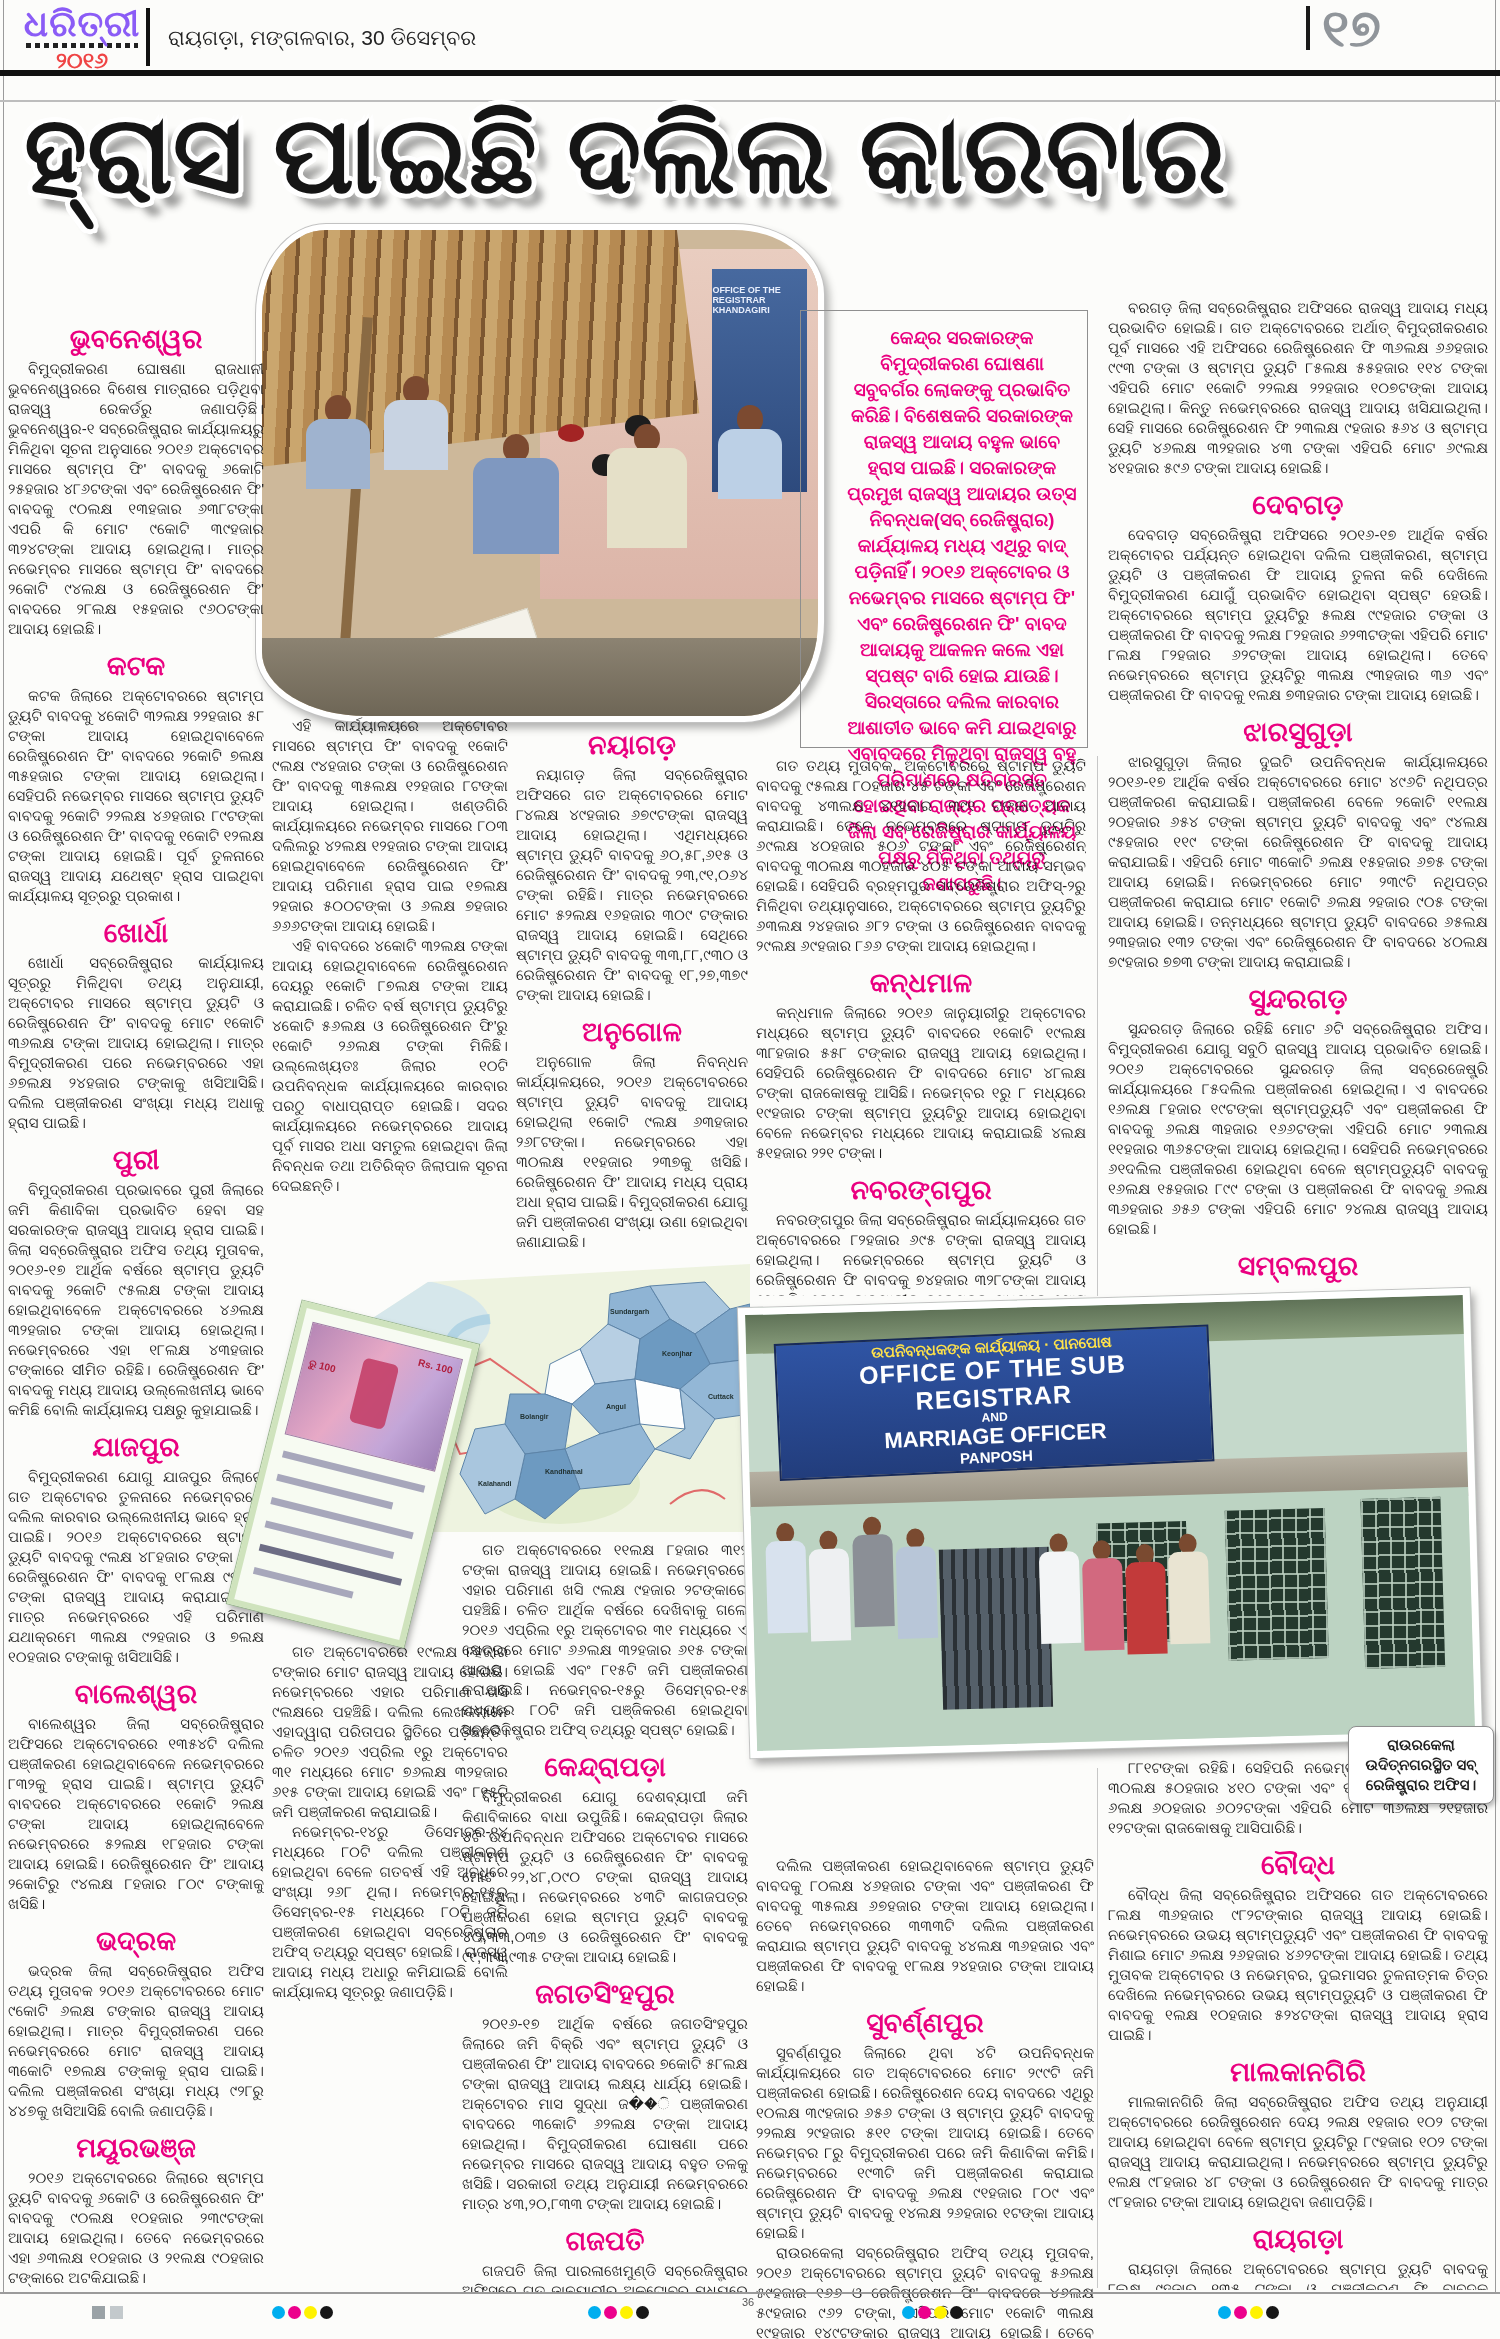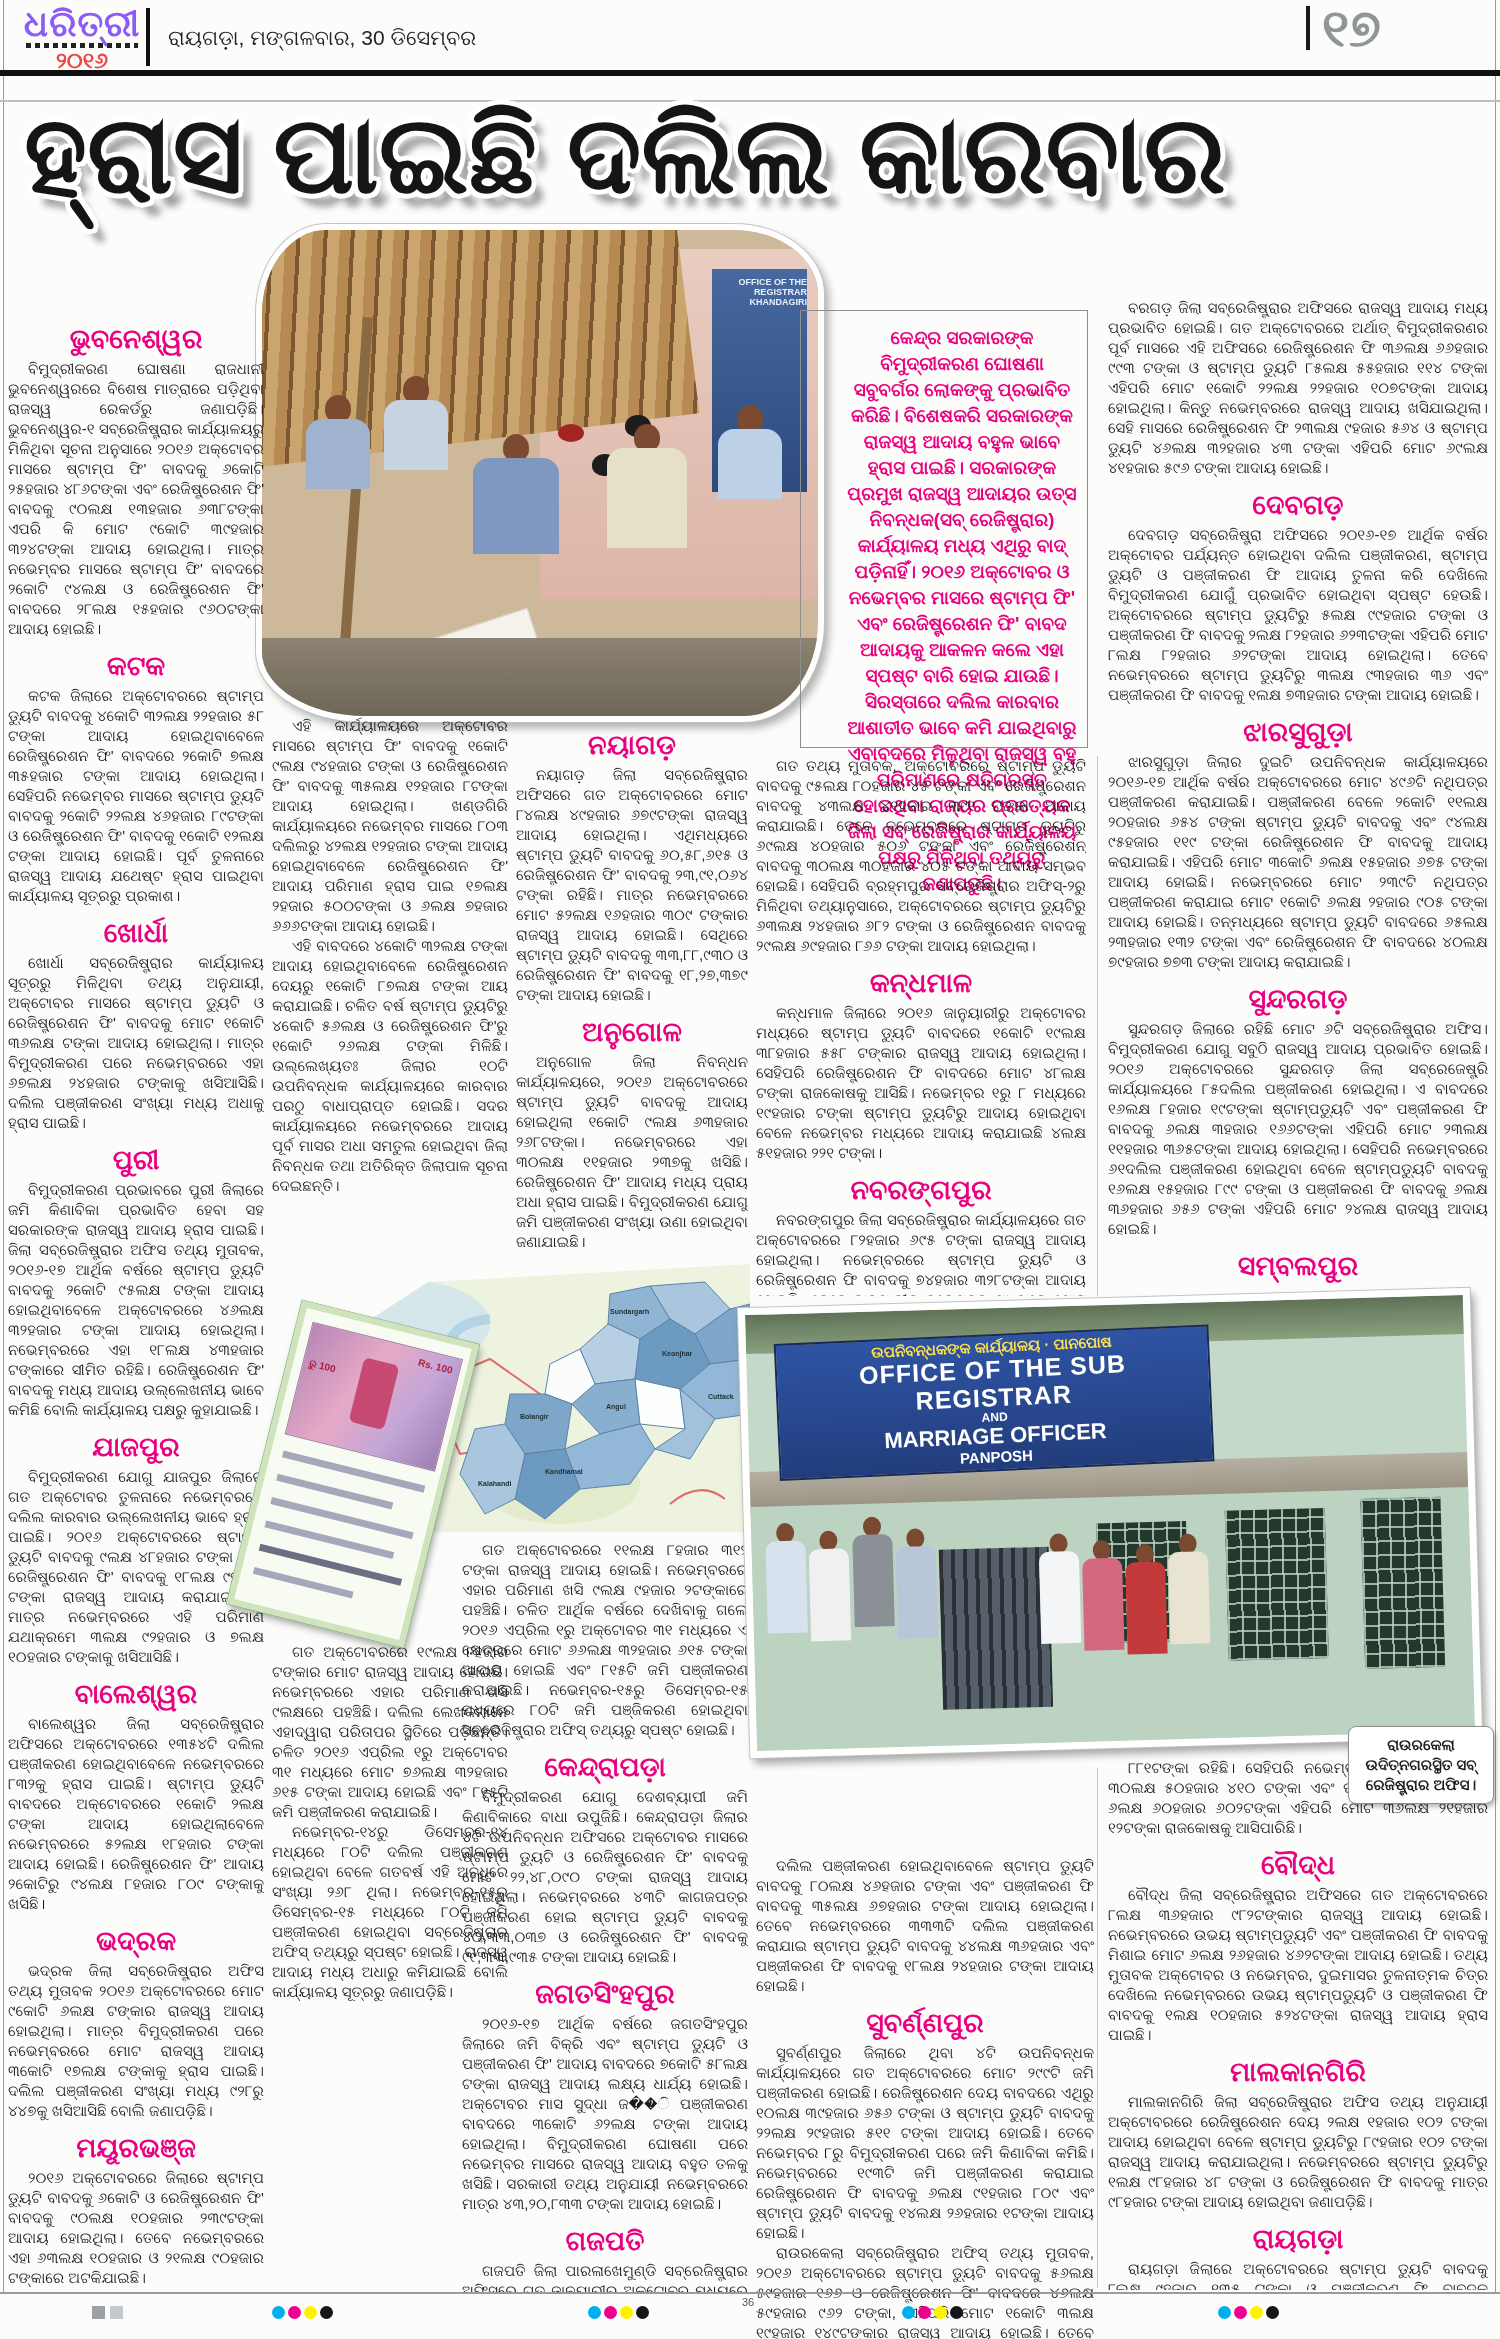--- a/index.html
+++ b/index.html
@@ -35,21 +35,21 @@
   .intro-text{color:#ea0080;font-weight:bold;font-size:18.5px;line-height:26px;text-align:center;}
   
   .photo-top{position:absolute;left:256px;top:224px;width:556px;height:486px;overflow:hidden;
     border:6px solid #fff;border-radius:70px 90px 80px 110px / 90px 70px 100px 70px;
     box-shadow:0 0 0 1px #c2c2c2,5px 6px 9px rgba(0,0,0,.3);background:#cdb89a;}
   .pt-roof{position:absolute;left:-12%;top:-14%;width:88%;height:58%;transform:rotate(-7deg);
     background:repeating-linear-gradient(100deg,#b68a52 0 11px,#7d5730 11px 15px,#caa66e 15px 27px);}
   .pt-pole{position:absolute;left:16%;top:18%;width:10px;height:70%;background:#8a6a43;transform:rotate(4deg);}
   .pt-wall{position:absolute;right:0;top:4%;width:50%;height:72%;background:linear-gradient(#e9cdc0,#dcb5a8);}
   .pt-sign{position:absolute;right:2%;top:8%;width:17%;height:46%;background:linear-gradient(#47699f,#2d4a7d);
-    color:#e8eefc;font-size:9px;font-weight:bold;text-align:right;padding-top:8px;box-sizing:border-box;}
+    color:#e8eefc;font-size:9px;font-weight:bold;text-align:left;padding-top:16px;box-sizing:border-box;}
   .pt-helmet{position:absolute;width:26px;height:22px;border-radius:50% 50% 45% 45%;background:#1d1d1d;}
   .pt-cap{position:absolute;width:26px;height:18px;border-radius:50%;background:#a32424;}
   .pt-person{position:absolute;}
   .pt-head{width:26px;height:28px;border-radius:50% 50% 46% 46%;background:#7c4a30;margin:0 auto;}
   .pt-body{width:64px;height:70px;border-radius:16px 16px 0 0;margin-top:-4px;}
   .pt-desk{position:absolute;left:0;bottom:0;width:100%;height:16%;background:linear-gradient(#8c8372,#6e6656);}
   .pt-paper{position:absolute;left:28%;bottom:6%;width:120px;height:60px;background:#f4f2ea;transform:rotate(-18deg);border:1px solid #d6d2c2;}
   
   .photo-building{position:absolute;left:744px;top:1298px;width:732px;height:450px;transform:rotate(-1.6deg);
     border:7px solid #fff;box-sizing:border-box;box-shadow:0 0 0 1px #c2c2c2,4px 6px 9px rgba(0,0,0,.35);

